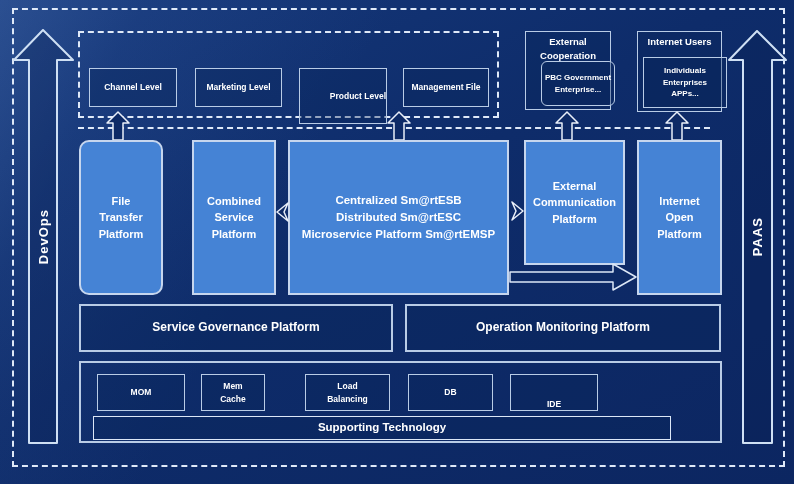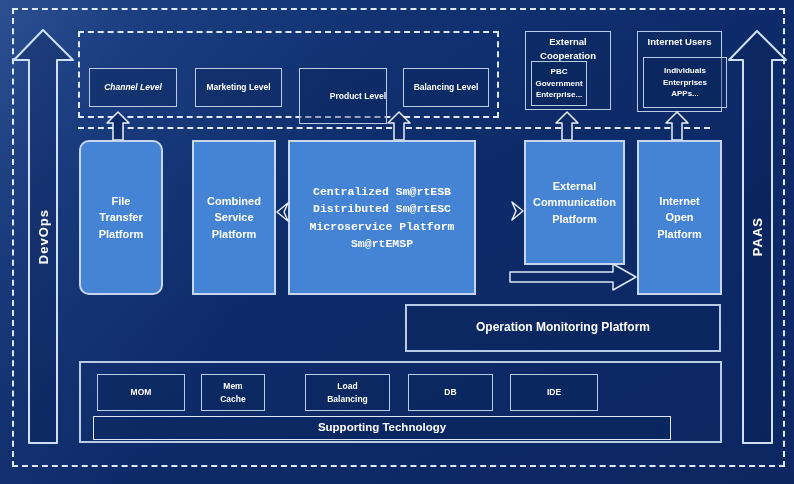--- a/index.html
+++ b/index.html
@@ -43,37 +43,37 @@
 
   <div class="abs rail" style="left:728px;top:30px;width:59px;height:414px;">
     <svg width="59" height="414" viewBox="0 0 59 414">
       <polygon points="29,1 58,30 44,30 44,413 15,413 15,30 1,30" fill="rgba(8,28,74,0.25)" stroke="#cfe0f4" stroke-width="2" stroke-linejoin="round"></polygon>
     </svg>
     <span class="vlabel">PAAS</span>
   </div>
 
   <div class="abs dashed-border" style="left:78px;top:31px;width:421px;height:87px;"></div>
 
-  <div class="abs dark-box-thin" style="left:89px;top:68px;width:88px;height:39px;font-style:italic;">
+  <div class="abs dark-box-thin" style="left:89px;top:68px;width:88px;height:39px;">
     <span class="lbl fs85">Channel Level</span>
   </div>
   <div class="abs dark-box-thin" style="left:195px;top:68px;width:87px;height:39px;">
     <span class="lbl fs85">Marketing Level</span>
   </div>
   <div class="abs dark-box-thin" style="left:299px;top:68px;width:88px;height:56px;justify-content:flex-end;">
     <span class="lbl fs85">Product Level</span>
   </div>
   <div class="abs dark-box-thin" style="left:403px;top:68px;width:86px;height:39px;">
-    <span class="lbl fs85">Balancing Level</span>
+    <span class="lbl fs85">Management File</span>
   </div>
 
   <div class="abs dark-box-thin" style="left:525px;top:31px;width:86px;height:79px;">
     <span class="lbl fs9 title-top">External
 Cooperation</span>
-    <div class="abs dark-box-thin" style="left:5px;top:29px;width:56px;height:45px;">
+    <div class="abs dark-box-thin" style="left:15px;top:29px;width:74px;height:45px;border-radius:6px;">
       <span class="lbl fs8">PBC Government
 Enterprise...</span>
     </div>
   </div>
 
   <div class="abs dark-box-thin" style="left:637px;top:31px;width:85px;height:81px;">
     <span class="lbl fs9 title-top">Internet Users</span>
     <div class="abs dark-box-thin" style="left:5px;top:25px;width:84px;height:51px;">
       <span class="lbl fs8">Individuals
 Enterprises
@@ -99,21 +99,21 @@
   <div class="abs light-box" style="left:79px;top:140px;width:84px;height:155px;border-radius:10px;">
     <span class="lbl fs11">File
 Transfer
 Platform</span>
   </div>
   <div class="abs light-box" style="left:192px;top:140px;width:84px;height:155px;">
     <span class="lbl fs11">Combined
 Service
 Platform</span>
   </div>
-  <div class="abs light-box" style="left:288px;top:140px;width:188px;height:155px;font-family:Liberation Mono, monospace;">
+  <div class="abs light-box" style="left:288px;top:140px;width:221px;height:155px;">
     <span class="lbl fs115">Centralized Sm@rtESB
 Distributed Sm@rtESC
 Microservice Platform Sm@rtEMSP</span>
   </div>
   <div class="abs light-box" style="left:524px;top:140px;width:101px;height:125px;">
     <span class="lbl fs11">External
 Communication
 Platform</span>
   </div>
   <div class="abs light-box" style="left:637px;top:140px;width:85px;height:155px;">
@@ -125,41 +125,44 @@
   <svg class="abs" style="left:276px;top:201px;" width="14" height="22" viewBox="0 0 14 22">
     <polygon points="12,2 1,11 12,20 8,11" fill="#0d2a66" stroke="#e9eff9" stroke-width="1.5" stroke-linejoin="round"></polygon>
   </svg>
   <svg class="abs" style="left:509px;top:200px;" width="15" height="23" viewBox="0 0 15 23">
     <polygon points="3,2 14,11 3,20 7,11" fill="#0d2a66" stroke="#e9eff9" stroke-width="1.5" stroke-linejoin="round"></polygon>
   </svg>
   <svg class="abs" style="left:509px;top:263px;" width="129" height="28" viewBox="0 0 129 28">
     <polygon points="1,9 104,9 104,1 127,14 104,27 104,19 1,19" fill="#0d2a66" stroke="#dce7f7" stroke-width="1.5" stroke-linejoin="round"></polygon>
   </svg>
 
+  <div class="abs dark-box" style="left:79px;top:304px;width:314px;height:48px;">
+    <span class="lbl fs12">Service Governance Platform</span>
+  </div>
   <div class="abs dark-box" style="left:405px;top:304px;width:316px;height:48px;">
     <span class="lbl fs12">Operation Monitoring Platform</span>
   </div>
 
   <div class="abs" style="left:79px;top:361px;width:643px;height:82px;border:2px solid #b9cce6;box-sizing:border-box;"></div>
 
   <div class="abs dark-box-thin" style="left:97px;top:374px;width:88px;height:37px;">
     <span class="lbl fs85">MOM</span>
   </div>
   <div class="abs dark-box-thin" style="left:201px;top:374px;width:64px;height:37px;">
     <span class="lbl fs85">Mem
 Cache</span>
   </div>
   <div class="abs dark-box-thin" style="left:305px;top:374px;width:85px;height:37px;">
     <span class="lbl fs85">Load
 Balancing</span>
   </div>
   <div class="abs dark-box-thin" style="left:408px;top:374px;width:85px;height:37px;">
     <span class="lbl fs85">DB</span>
   </div>
-  <div class="abs dark-box-thin" style="left:510px;top:374px;width:88px;height:37px;">
+  <div class="abs dark-box-thin" style="left:510px;top:374px;width:88px;height:37px;align-items:flex-end;">
     <span class="lbl fs85">IDE</span>
   </div>
 
   <div class="abs dark-box-thin" style="left:93px;top:416px;width:578px;height:24px;border-color:#dce7f7;">
     <span class="lbl fs115">Supporting Technology</span>
   </div>
 
 </div>
 
 </body></html>

